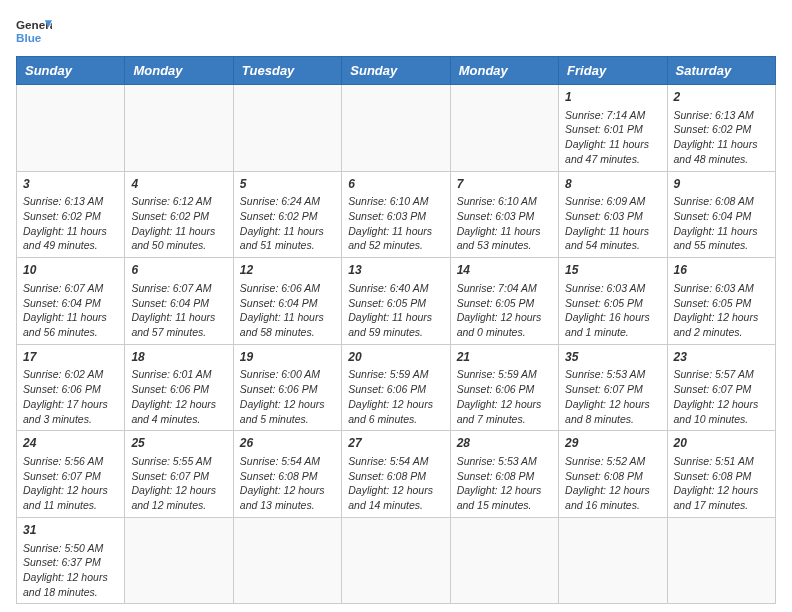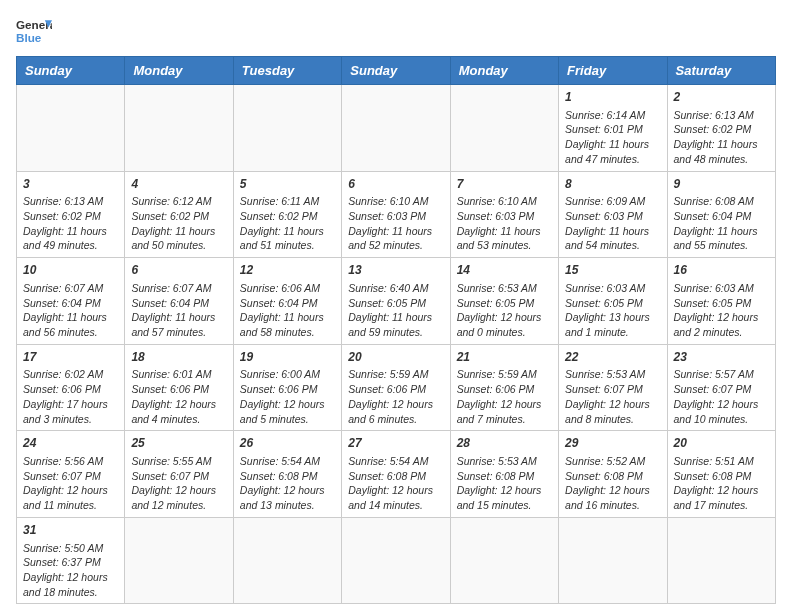--- a/index.html
+++ b/index.html
@@ -108,21 +108,21 @@
     </thead>
     <tbody id="calendar-body">
     <tr>
           <td class="empty-cell"></td>
           <td class="empty-cell"></td>
           <td class="empty-cell"></td>
           <td class="empty-cell"></td>
           <td class="empty-cell"></td>
           <td>
             <span class="day-number">1</span>
-            <div>Sunrise: 6:14 AM</div>
+            <div>Sunrise: 7:14 AM</div>
             <div>Sunset: 6:01 PM</div>
             <div>Daylight: 11 hours and 47 minutes.</div>
           </td>
           <td>
             <span class="day-number">2</span>
             <div>Sunrise: 6:13 AM</div>
             <div>Sunset: 6:02 PM</div>
             <div>Daylight: 11 hours and 48 minutes.</div>
           </td>
         </tr>
@@ -134,21 +134,21 @@
             <div>Daylight: 11 hours and 49 minutes.</div>
           </td>
           <td>
             <span class="day-number">4</span>
             <div>Sunrise: 6:12 AM</div>
             <div>Sunset: 6:02 PM</div>
             <div>Daylight: 11 hours and 50 minutes.</div>
           </td>
           <td>
             <span class="day-number">5</span>
-            <div>Sunrise: 6:11 AM</div>
+            <div>Sunrise: 6:24 AM</div>
             <div>Sunset: 6:02 PM</div>
             <div>Daylight: 11 hours and 51 minutes.</div>
           </td>
           <td>
             <span class="day-number">6</span>
             <div>Sunrise: 6:10 AM</div>
             <div>Sunset: 6:03 PM</div>
             <div>Daylight: 11 hours and 52 minutes.</div>
           </td>
           <td>
@@ -190,29 +190,29 @@
             <div>Daylight: 11 hours and 58 minutes.</div>
           </td>
           <td>
             <span class="day-number">13</span>
             <div>Sunrise: 6:40 AM</div>
             <div>Sunset: 6:05 PM</div>
             <div>Daylight: 11 hours and 59 minutes.</div>
           </td>
           <td>
             <span class="day-number">14</span>
-            <div>Sunrise: 6:53 AM</div>
+            <div>Sunrise: 7:04 AM</div>
             <div>Sunset: 6:05 PM</div>
             <div>Daylight: 12 hours and 0 minutes.</div>
           </td>
           <td>
             <span class="day-number">15</span>
             <div>Sunrise: 6:03 AM</div>
             <div>Sunset: 6:05 PM</div>
-            <div>Daylight: 13 hours and 1 minute.</div>
+            <div>Daylight: 16 hours and 1 minute.</div>
           </td>
           <td>
             <span class="day-number">16</span>
             <div>Sunrise: 6:03 AM</div>
             <div>Sunset: 6:05 PM</div>
             <div>Daylight: 12 hours and 2 minutes.</div>
           </td>
         </tr>
         <tr>
           <td>
@@ -239,21 +239,21 @@
             <div>Sunset: 6:06 PM</div>
             <div>Daylight: 12 hours and 6 minutes.</div>
           </td>
           <td>
             <span class="day-number">21</span>
             <div>Sunrise: 5:59 AM</div>
             <div>Sunset: 6:06 PM</div>
             <div>Daylight: 12 hours and 7 minutes.</div>
           </td>
           <td>
-            <span class="day-number">22</span>
+            <span class="day-number">35</span>
             <div>Sunrise: 5:53 AM</div>
             <div>Sunset: 6:07 PM</div>
             <div>Daylight: 12 hours and 8 minutes.</div>
           </td>
           <td>
             <span class="day-number">23</span>
             <div>Sunrise: 5:57 AM</div>
             <div>Sunset: 6:07 PM</div>
             <div>Daylight: 12 hours and 10 minutes.</div>
           </td>

